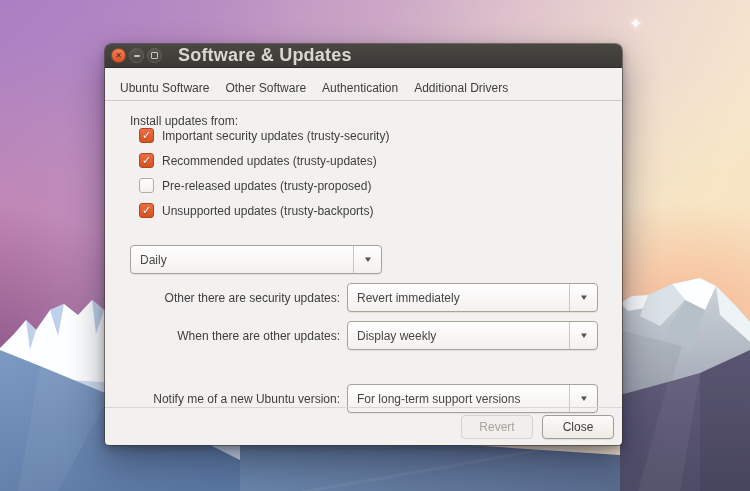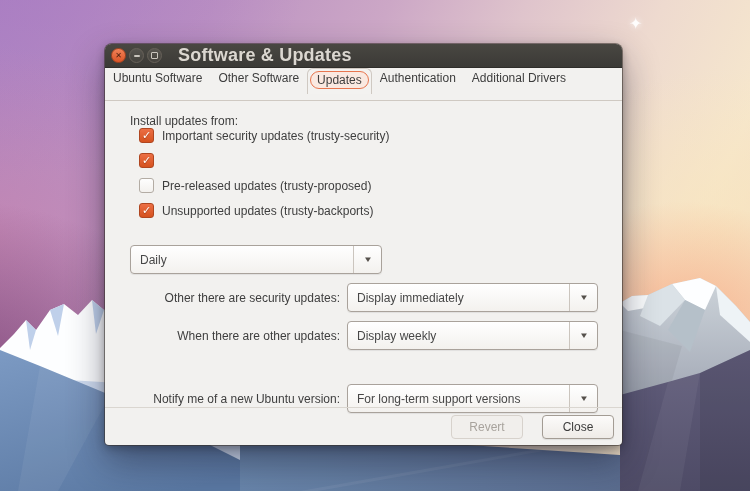--- a/index.html
+++ b/index.html
@@ -29,22 +29,22 @@
   .tb-btn{width:15px;height:15px;border-radius:50%;margin-right:3px;
     display:flex;align-items:center;justify-content:center;box-sizing:border-box;cursor:default;}
   .tb-close{background:linear-gradient(#F08258,#DB5427);border:1px solid #A84420;}
   .tb-close .g{font-size:8px;font-weight:bold;color:#491F10;line-height:8px;}
   .tb-dim{background:linear-gradient(#57554F,#44423D);border:1px solid #676159;}
   .g-min{width:6px;height:2px;background:#C9C5BD;border-radius:1px;}
   .g-max{width:5px;height:5px;border:1px solid #C9C5BD;border-radius:1px;}
   .title{margin-left:13px;font-size:18px;font-weight:bold;color:#DBD7D0;letter-spacing:.2px;}
 
   
-  .tabstrip{display:flex;align-items:flex-start;height:33px;box-sizing:border-box;
-    border-bottom:1px solid #CFC9C2;}
+  .tabstrip{display:flex;align-items:flex-end;height:33px;box-sizing:border-box;
+    padding-left:7px;border-bottom:1px solid #CFC9C2;}
   .tab{padding:3px 8px 5px;font-size:12px;color:#3D3D3D;white-space:nowrap;}
   .tab.active{background:#F3F2F0;border:1px solid #CFC9C2;border-bottom:none;
     border-radius:6px 6px 0 0;margin-bottom:-1px;padding:2px 2px 5px;}
   .tab.active .tab-pill{display:inline-block;border:1px solid #E8764F;background:#FAE9E1;
     border-radius:9px;padding:1px 6px;}
 
   
   .content{padding:13px 24px 0 25px;font-size:12px;color:#3E3E3E;}
   .section-label{}
   .check-row{display:flex;align-items:center;gap:8px;height:15px;margin:0 0 10px 9px;cursor:default;}
@@ -63,21 +63,21 @@
   .dropdown{width:252px;height:29px;box-sizing:border-box;border:1px solid #A9A29B;border-radius:4px;
     background:linear-gradient(#FFFFFF,#F3F1EE);display:flex;align-items:stretch;
     box-shadow:0 1px 1px rgba(0,0,0,.07);cursor:default;}
   .dd-value{flex:1;display:flex;align-items:center;padding-left:9px;color:#474747;}
   .dd-arrow-box{width:27px;border-left:1px solid #CBC5BE;display:flex;align-items:center;justify-content:center;}
   .dd-arrow{font-size:8px;color:#55504B;transform:scaleX(1.25);}
 
   
   .actions{position:absolute;left:0;right:0;bottom:0;height:38px;box-sizing:border-box;
     border-top:1px solid #DAD6D0;display:flex;align-items:center;justify-content:flex-end;
-    gap:19px;padding:0 8px;border-radius:0 0 4px 4px;}
+    gap:9px;padding:0 8px;border-radius:0 0 4px 4px;}
   .btn{width:72px;height:24px;box-sizing:border-box;border-radius:4px;font-size:12px;
     display:flex;align-items:center;justify-content:center;cursor:default;}
   .btn-close{border:1px solid #A39C94;background:linear-gradient(#FCFBFA,#EEEBE7);
     color:#3C3C3C;box-shadow:0 1px 1px rgba(0,0,0,.08);}
   .btn-revert{border:1px solid #D7D2CC;background:#F1EFEC;color:#A8A39D;}
 </style>
 </head>
 <body>
 
 <div class="stage">
@@ -147,23 +147,20 @@
       <span class="title">Software &amp; Updates</span>
     </div>
 
     <div class="tabstrip">
       <div class="tab">
         <span class="tab-pill">Ubuntu Software</span>
       </div>
       <div class="tab">
         <span class="tab-pill">Other Software</span>
       </div>
-      <div class="tab active">
-        <span class="tab-pill">Updates</span>
-      </div>
       <div class="tab">
         <span class="tab-pill">Authentication</span>
       </div>
       <div class="tab">
         <span class="tab-pill">Additional Drivers</span>
       </div>
     </div>
 
     <div class="content">
       <div class="section-label">Install updates from:</div>
@@ -171,20 +168,21 @@
       <div class="check-row">
         <span class="checkbox checked">
           <span class="ck">✓</span>
         </span>
         <span>Important security updates (trusty-security)</span>
       </div>
       <div class="check-row">
         <span class="checkbox checked">
           <span class="ck">✓</span>
         </span>
+        <span>Recommended updates (trusty-updates)</span>
       </div>
       <div class="check-row">
         <span class="checkbox">
           
         </span>
         <span>Pre-released updates (trusty-proposed)</span>
       </div>
       <div class="check-row">
         <span class="checkbox checked">
           <span class="ck">✓</span>
@@ -197,21 +195,21 @@
           <div class="dropdown">
             <span class="dd-value">Daily</span>
             <span class="dd-arrow-box">
               <span class="dd-arrow">▼</span>
             </span>
           </div>
         </div>
         <div class="dd-row">
           <span class="dd-label">Other there are security updates:</span>
           <div class="dropdown">
-            <span class="dd-value">Display immediately</span>
+            <span class="dd-value">Revert immediately</span>
             <span class="dd-arrow-box">
               <span class="dd-arrow">▼</span>
             </span>
           </div>
         </div>
         <div class="dd-row">
           <span class="dd-label">When there are other updates:</span>
           <div class="dropdown">
             <span class="dd-value">Display weekly</span>
             <span class="dd-arrow-box">

